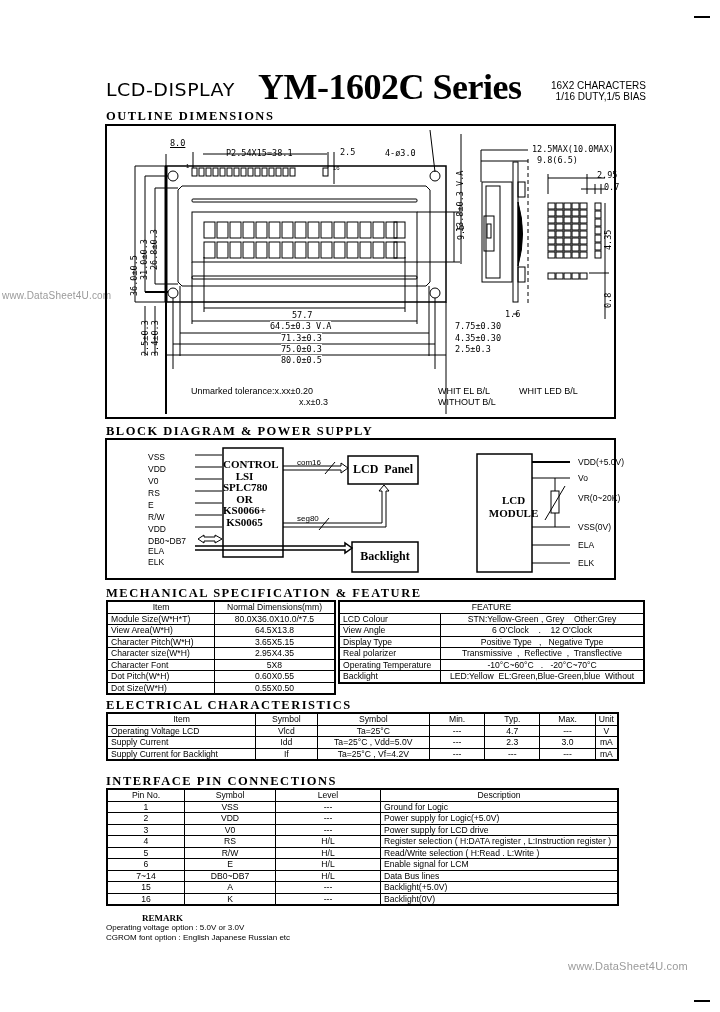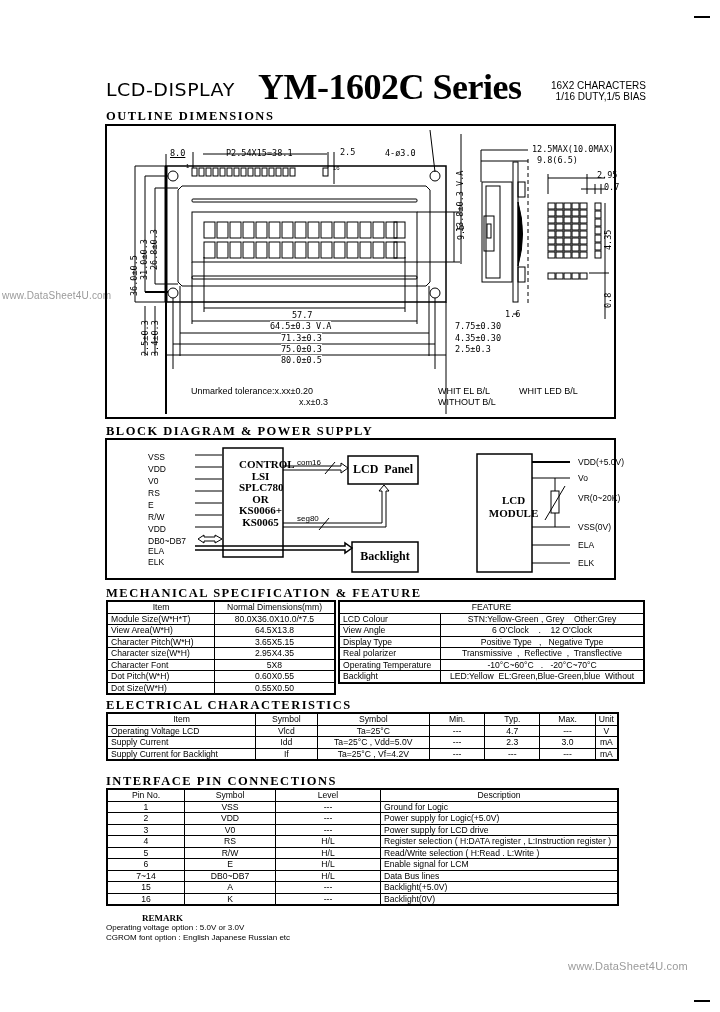--- a/index.html
+++ b/index.html
@@ -226,21 +226,21 @@
       <line x1="482" y1="50" x2="482" y2="70"></line>
     <line x1="443" y1="54" x2="500" y2="54"></line>
     <line x1="476" y1="65" x2="500" y2="65"></line>
     <line x1="490" y1="60" x2="490" y2="70"></line>
       <line x1="496" y1="60" x2="496" y2="70"></line>
     <line x1="500" y1="79" x2="500" y2="195"></line>
     <line x1="484" y1="149" x2="504" y2="149"></line>
   </g>
 </svg>
 
-<div class="abs sm mono" style="left:170px;top:148px;text-decoration:underline;">8.0</div>
+<div class="abs sm mono" style="left:170px;top:138px;text-decoration:underline;">8.0</div>
 <div class="abs sm mono" style="left:226px;top:148px;">P2.54X15=38.1</div>
 <div class="abs sm mono" style="left:340px;top:147px;">2.5</div>
 <div class="abs sm mono" style="left:385px;top:148px;">4-ø3.0</div>
 <div class="abs" style="left:186px;top:163px;font-size:6px;">1</div>
 <div class="abs" style="left:333px;top:165px;font-size:6px;">16</div>
 <div class="abs sm mono" style="left:411px;top:182px;transform:rotate(-90deg);transform-origin:0 0;white-space:nowrap;"><span style="position:relative;left:-50px;top:44px;">13.8±0.3  V.A</span></div>
 <div class="abs sm mono" style="left:456px;top:240px;transform:rotate(-90deg);transform-origin:0 0;">9.5</div>
 
 <div class="abs sm mono" style="left:129px;top:296px;transform:rotate(-90deg);transform-origin:0 0;white-space:nowrap;">36.0±0.5</div>
 <div class="abs sm mono" style="left:139px;top:280px;transform:rotate(-90deg);transform-origin:0 0;white-space:nowrap;">31.0±0.3</div>
@@ -311,21 +311,21 @@
   <div>RS</div>
   <div>E</div>
   <div>R/W</div>
   <div>VDD</div>
   <div>DB0~DB7</div>
 </div>
 <div class="abs sm" style="left:148px;top:546px;line-height:11px;">
   <div>ELA</div>
   <div>ELK</div>
 </div>
-<div class="abs serifb" style="left:239px;top:459px;width:43px;text-align:center;font-size:11px;line-height:11.5px;">
+<div class="abs serifb" style="left:223px;top:459px;width:43px;text-align:center;font-size:11px;line-height:11.5px;">
   <div>CONTROL</div>
   <div>LSI</div>
   <div>SPLC780</div>
   <div>OR</div>
   <div>KS0066+</div>
   <div>KS0065</div>
 </div>
 <div class="abs" style="left:297px;top:458px;font-size:8px;">com16</div>
 <div class="abs" style="left:297px;top:514px;font-size:8px;">seg80</div>
 <div class="abs serifb" style="left:348px;top:462px;width:70px;text-align:center;font-size:12px;white-space:pre;">LCD  Panel</div>

